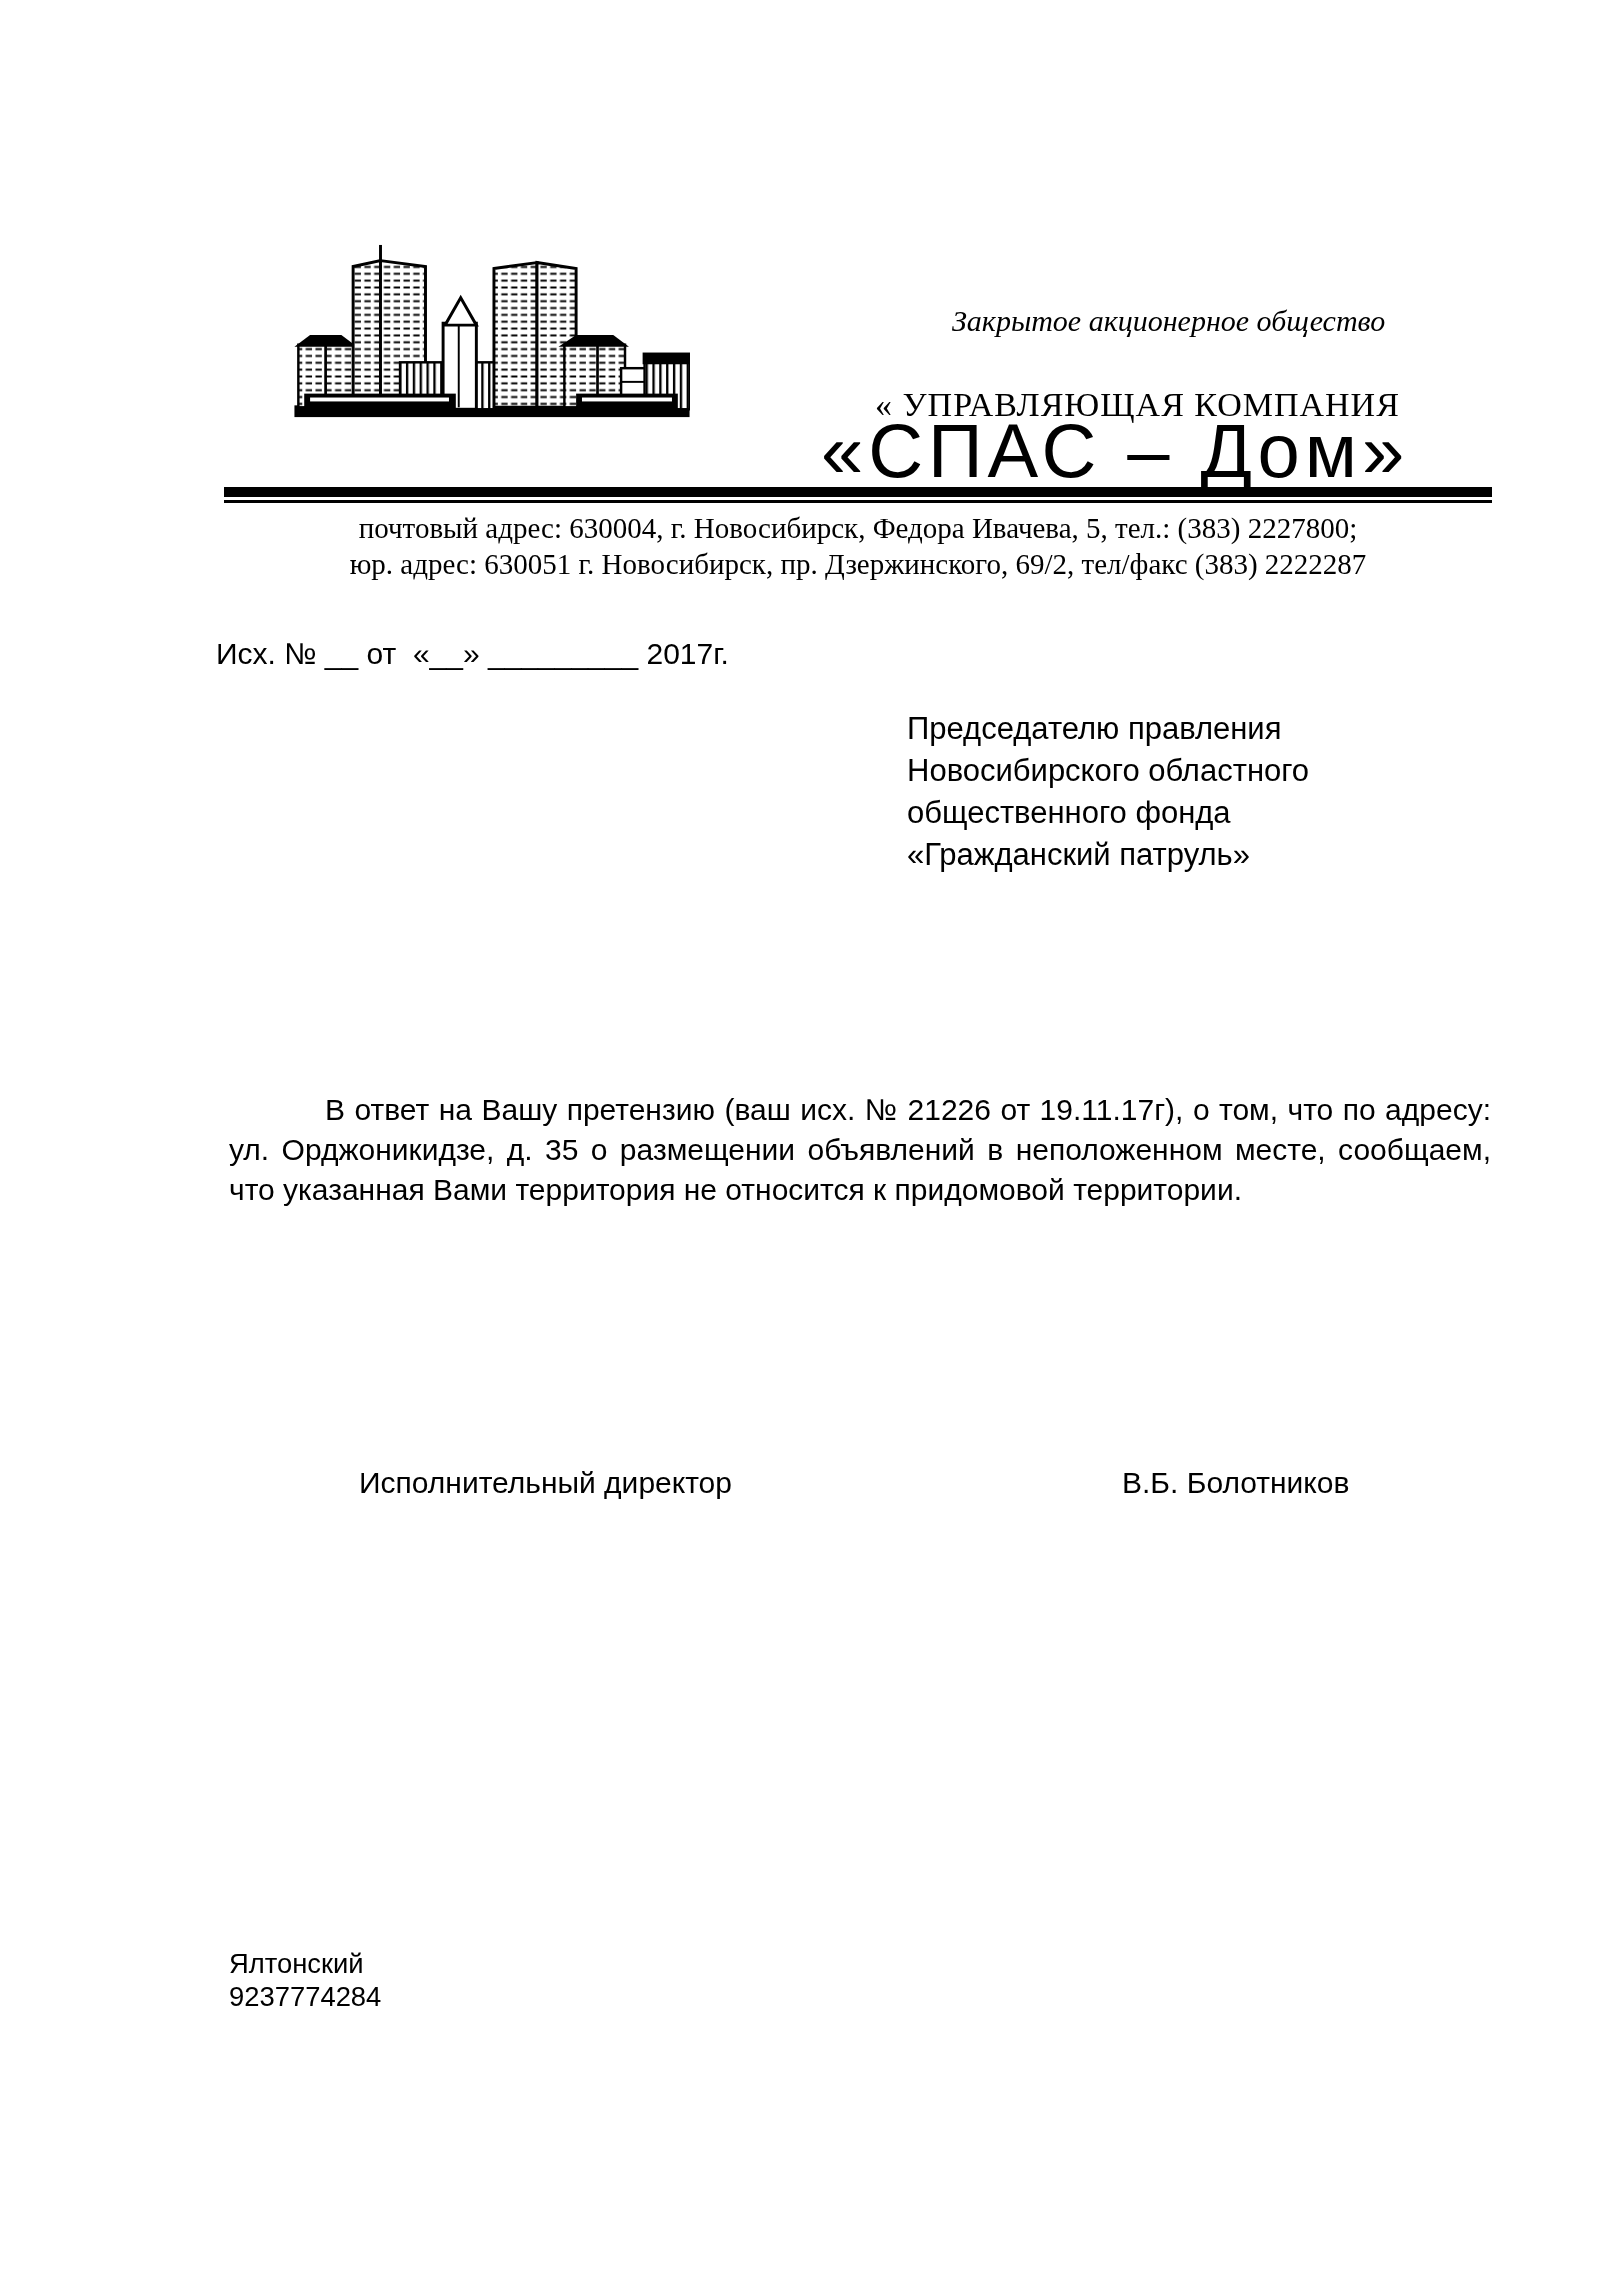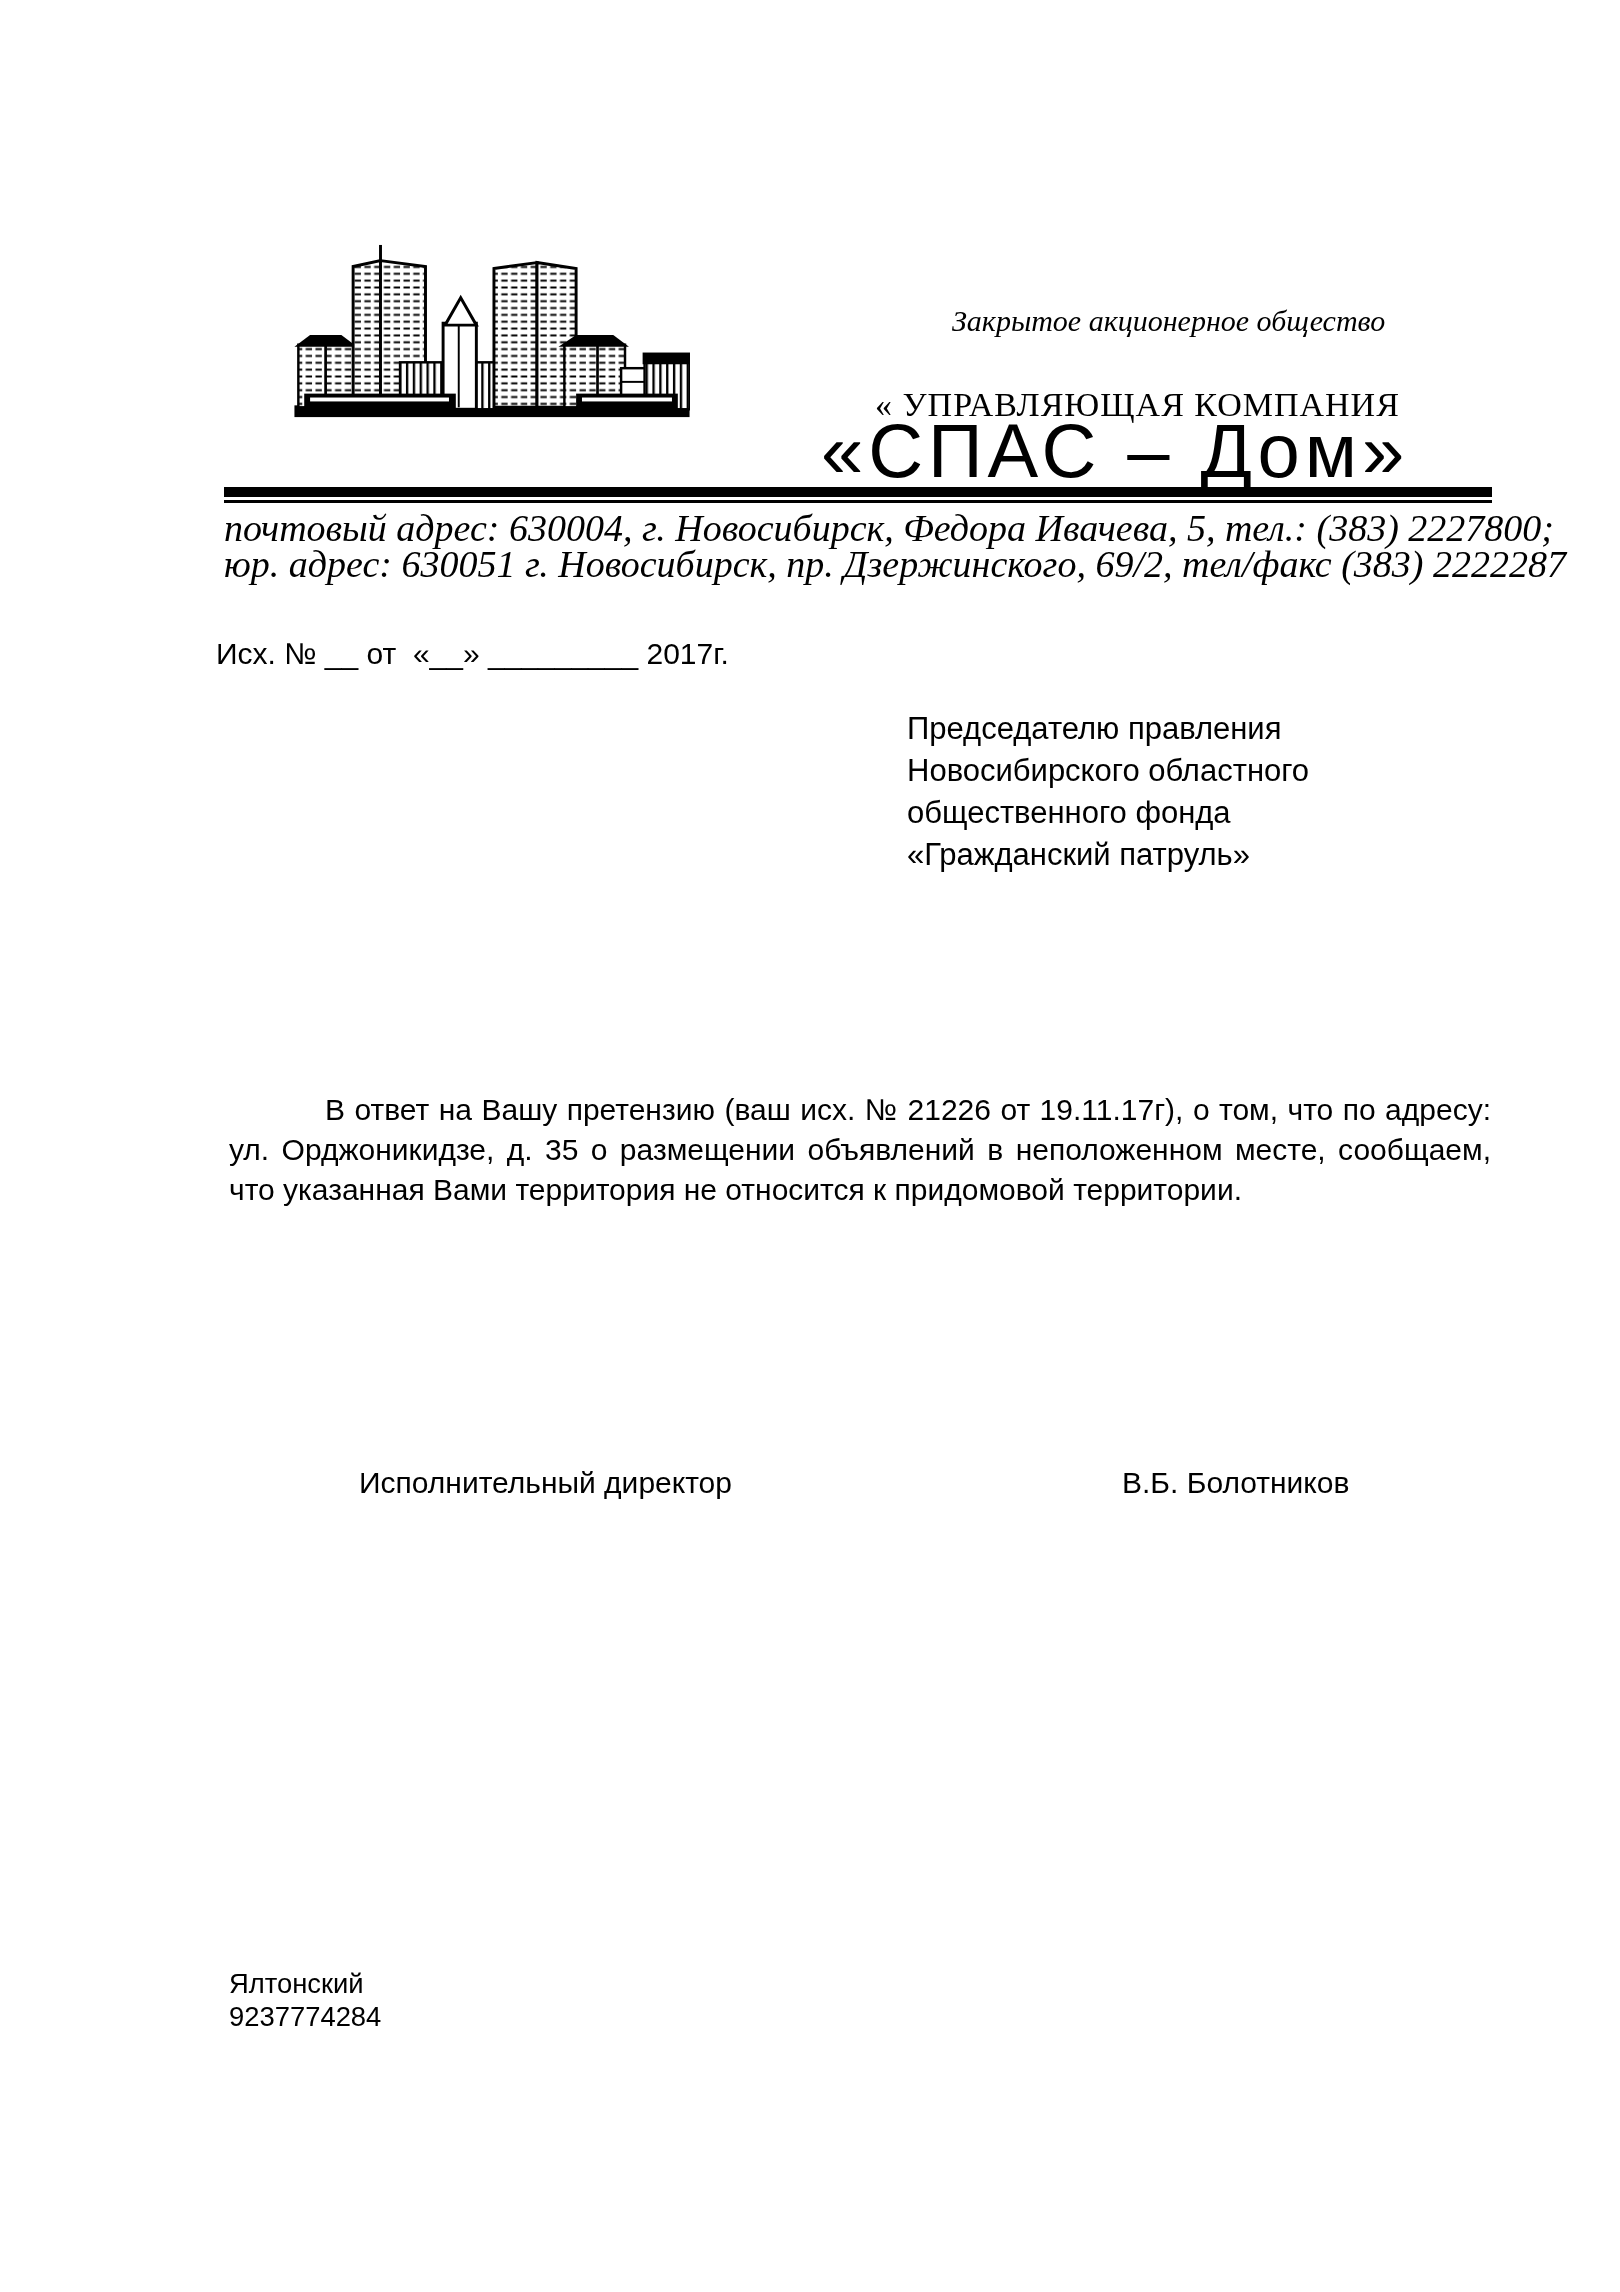--- a/index.html
+++ b/index.html
@@ -52,26 +52,25 @@
     top: 487px;
     width: 1268px;
   }
   .rule-thick { height: 9.8px; background: #000; }
   .rule-thin  { height: 2.9px;  background: #000; margin-top: 2.9px; }
   .addresses {
     position: absolute;
     left: 224px;
     top: 510px;
     width: 1268px;
-    text-align: right;
+    text-align: center;
     font-family: "Liberation Serif", serif;
-    font-size: 38px;
+    font-size: 29px;
     line-height: 36px;
     white-space: nowrap;
-    font-style: italic;
   }
   .ref-line {
     position: absolute;
     left: 216px;
     top: 637px;
     font-size: 30px;
     white-space: pre;
   }
   .recipient {
     position: absolute;
@@ -104,21 +103,20 @@
     top: 1466px;
     font-size: 30px;
     white-space: nowrap;
   }
   .footer {
     position: absolute;
     left: 229px;
     top: 1947px;
     font-size: 27.4px;
     line-height: 33px;
-    margin-top: 20px;
   }
 </style>
 </head>
 <body>
 
 <div class="page">
 
   <svg class="logo" width="396" height="178" viewBox="0 0 404 182" xmlns="http://www.w3.org/2000/svg">
     <defs>
       <pattern id="hd" width="10" height="7" patternUnits="userSpaceOnUse">

